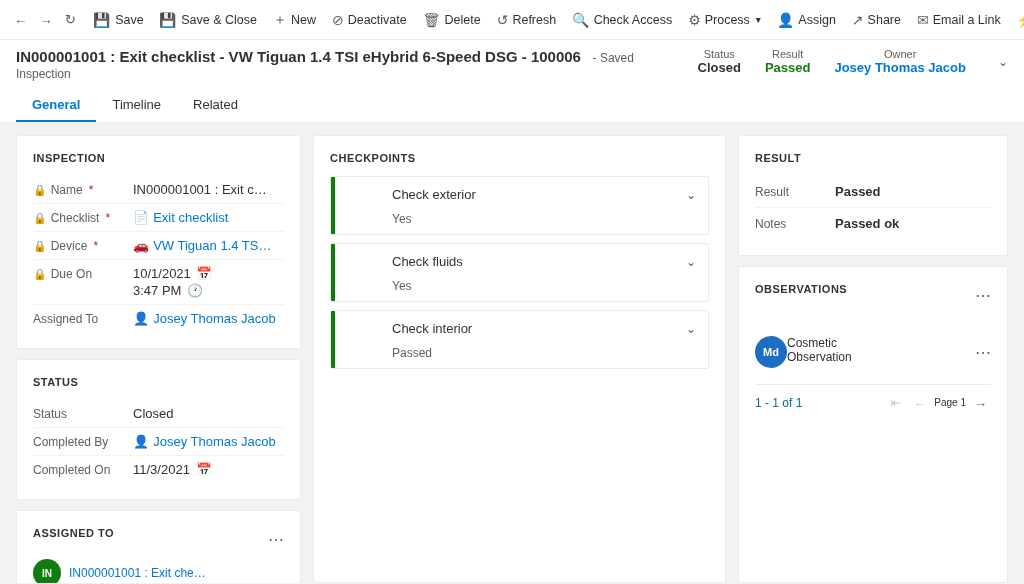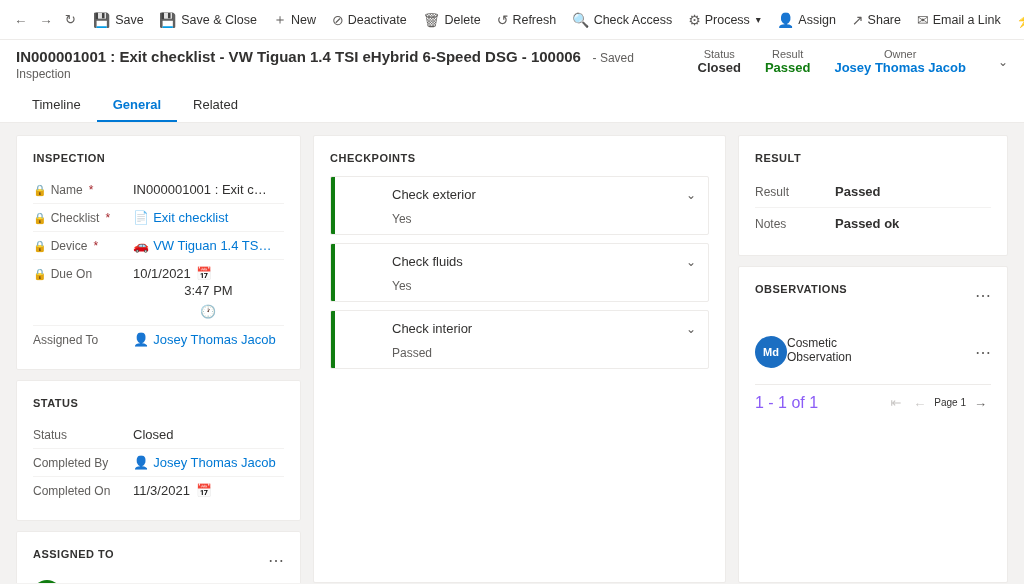--- a/index.html
+++ b/index.html
@@ -140,21 +140,21 @@
       color: #fff; font-size: 11px; font-weight: 600; flex-shrink: 0;
     }
     .obs-text { flex: 1; }
     .obs-title { font-size: 12px; font-weight: 500; color: #323130; }
     .obs-subtitle { font-size: 12px; color: #323130; }
     .obs-item-more { color: #605e5c; cursor: pointer; font-size: 16px; align-self: center; }
     .obs-pagination {
       display: flex; align-items: center; justify-content: space-between;
       padding-top: 8px; border-top: 1px solid #edebe9; margin-top: 8px;
     }
-    .obs-pagination-text { font-size: 16px; color: #8b5cf6; }
+    .obs-pagination-text { font-size: 12px; color: #0369a1; }
     .obs-pagination-controls { display: flex; align-items: center; gap: 4px; }
     .obs-pag-btn {
       background: none; border: none; cursor: pointer; color: #605e5c;
       padding: 2px 4px; font-size: 13px;
     }
     .obs-pag-btn:disabled { color: #c8c6c4; cursor: default; }
     .obs-page-label { font-size: 10px; color: #323130; }
 
     
     .assigned-header {
@@ -248,22 +248,22 @@
         <div class="header-status-value passed">Passed</div>
       </div>
       <div class="header-status-item">
         <div class="header-status-label">Owner</div>
         <div class="header-status-value owner" style="cursor:pointer;">Josey Thomas Jacob</div>
       </div>
       <span class="header-chevron">⌄</span>
     </div>
   </div>
   <div class="tabs">
+    <div class="tab active">General</div>
     <div class="tab">Timeline</div>
-    <div class="tab active">General</div>
     <div class="tab">Related</div>
   </div>
 </div>
 
 <div class="main-content">
 
   <div class="left-panel">
 
     <div class="card">
       <div class="card-title">INSPECTION</div>
@@ -301,21 +301,21 @@
       <div class="form-row">
         <div class="form-label">
           <span style="color:#a19f9d;font-size:11px;">🔒</span>
           Due On
         </div>
         <div class="form-value">
           <div style="display:flex;align-items:center;gap:6px;">
             <span>10/1/2021</span>
             <span style="color:#a19f9d;cursor:pointer;">📅</span>
           </div>
-          <div style="display:flex;align-items:center;gap:6px;margin-top:2px;flex-direction:column;">
+          <div style="display:flex;align-items:center;gap:6px;margin-top:2px;">
             <span>3:47 PM</span>
             <span style="color:#a19f9d;cursor:pointer;">🕐</span>
           </div>
         </div>
       </div>
 
       <div class="form-row">
         <div class="form-label">
           Assigned To
         </div>

